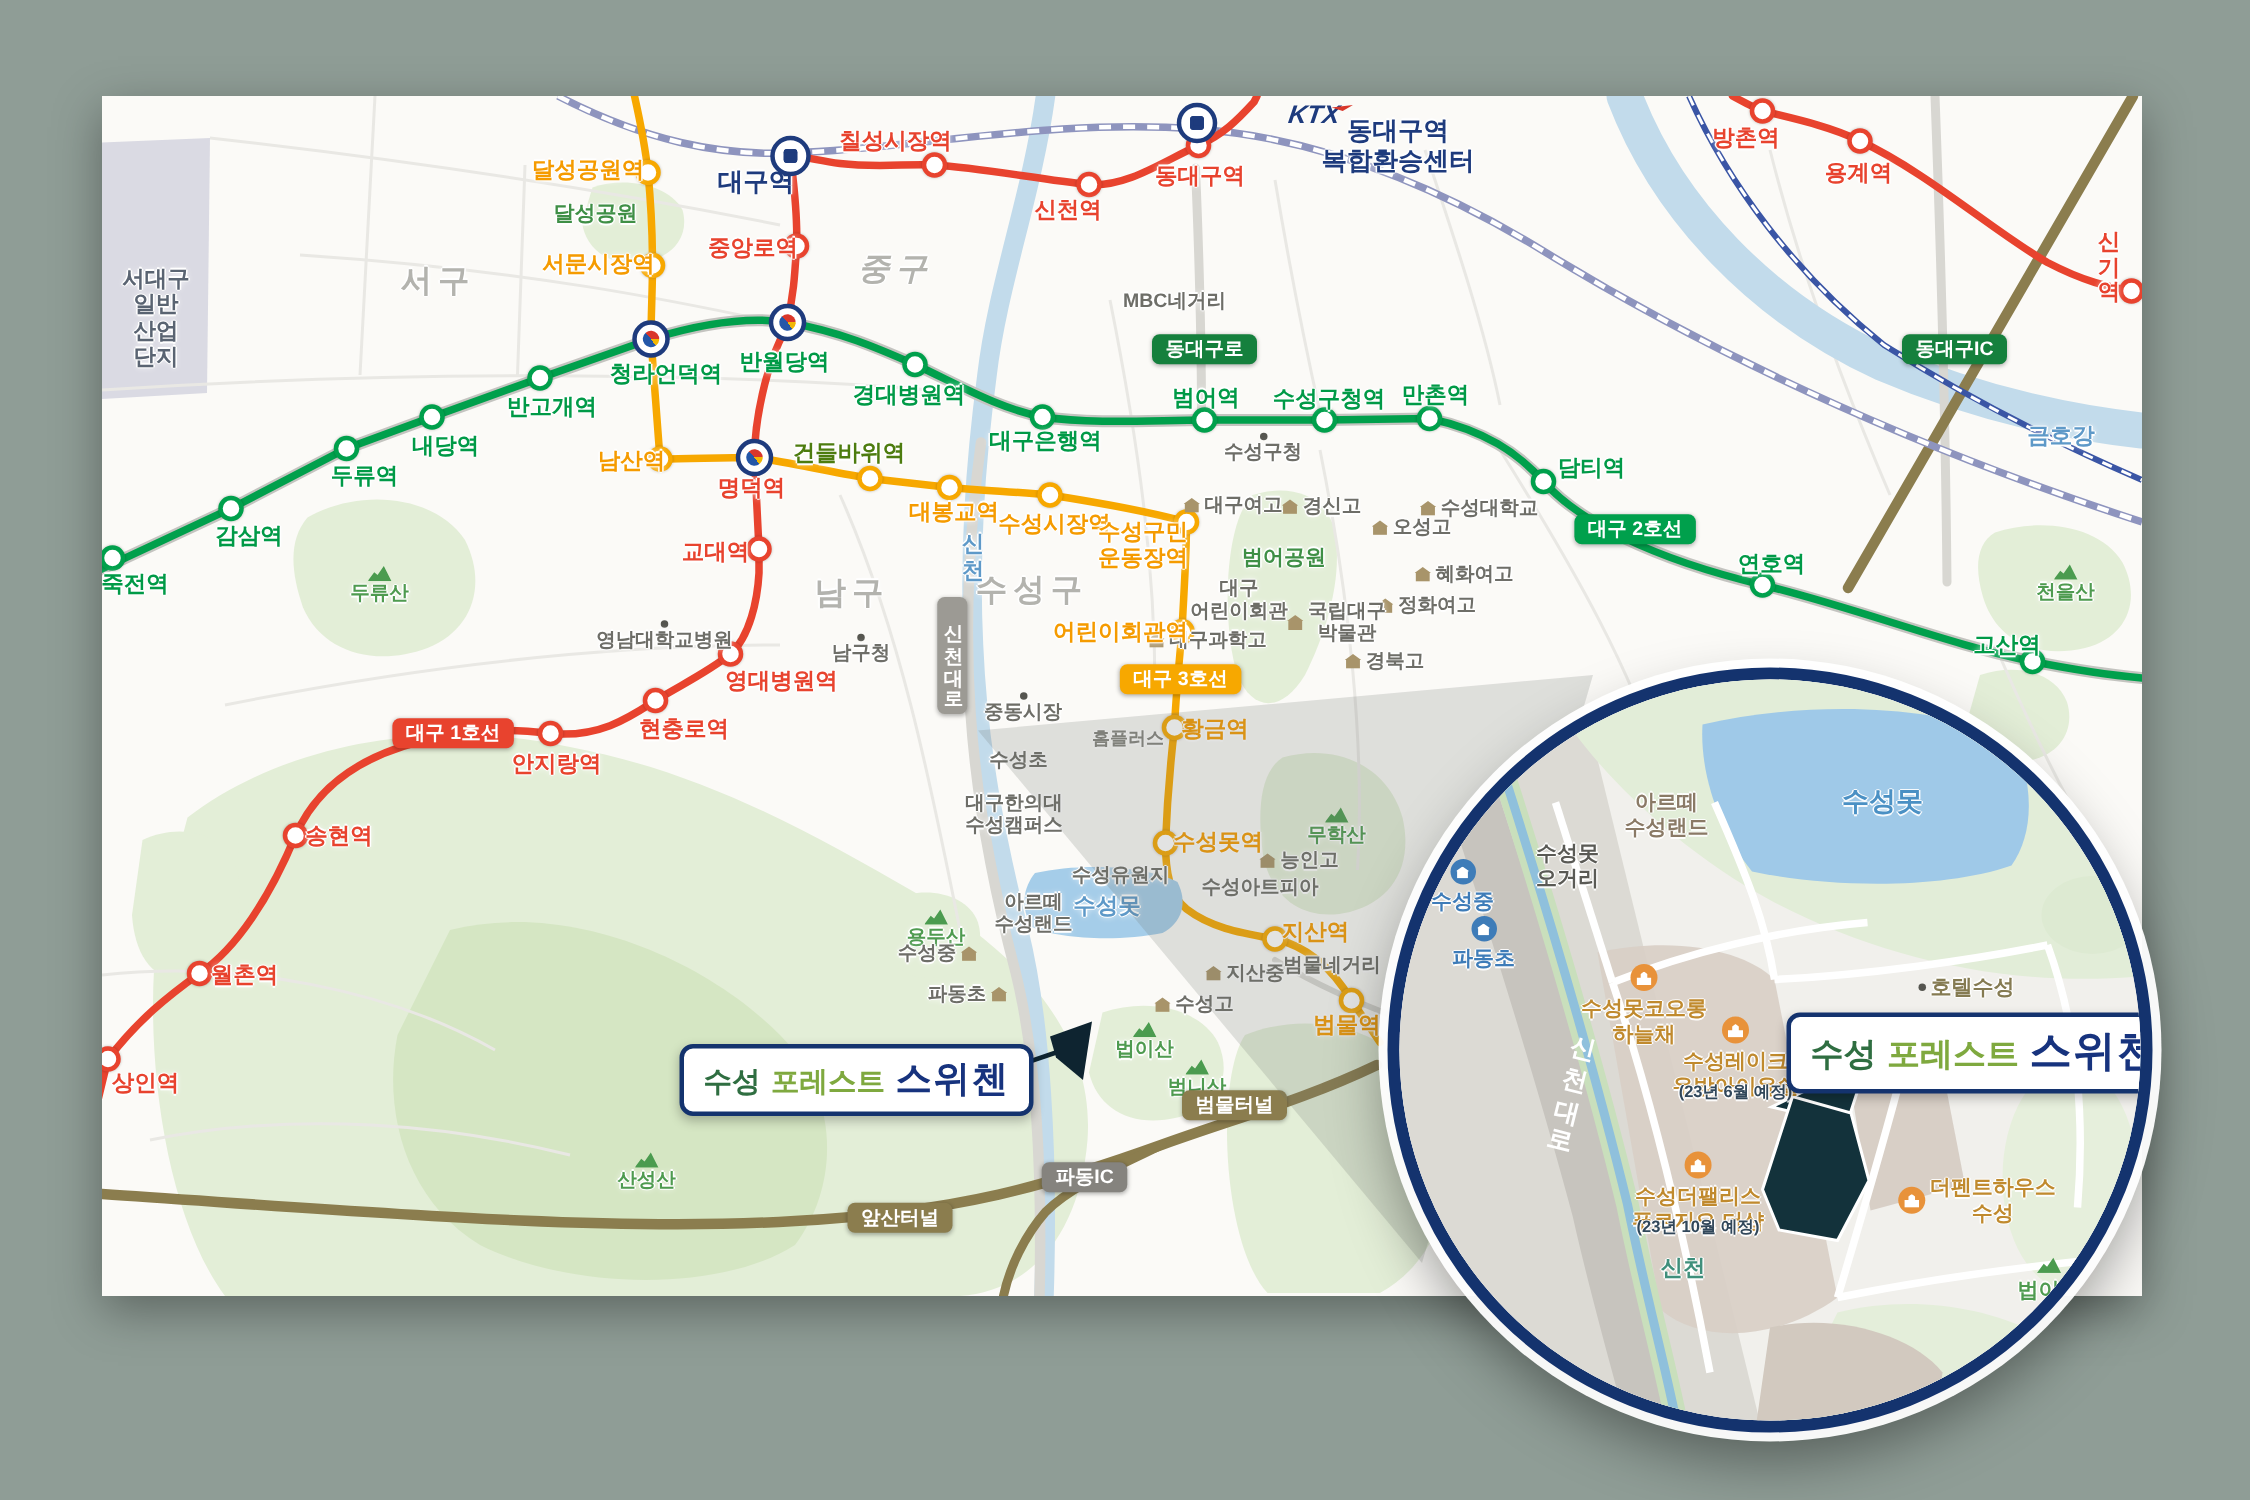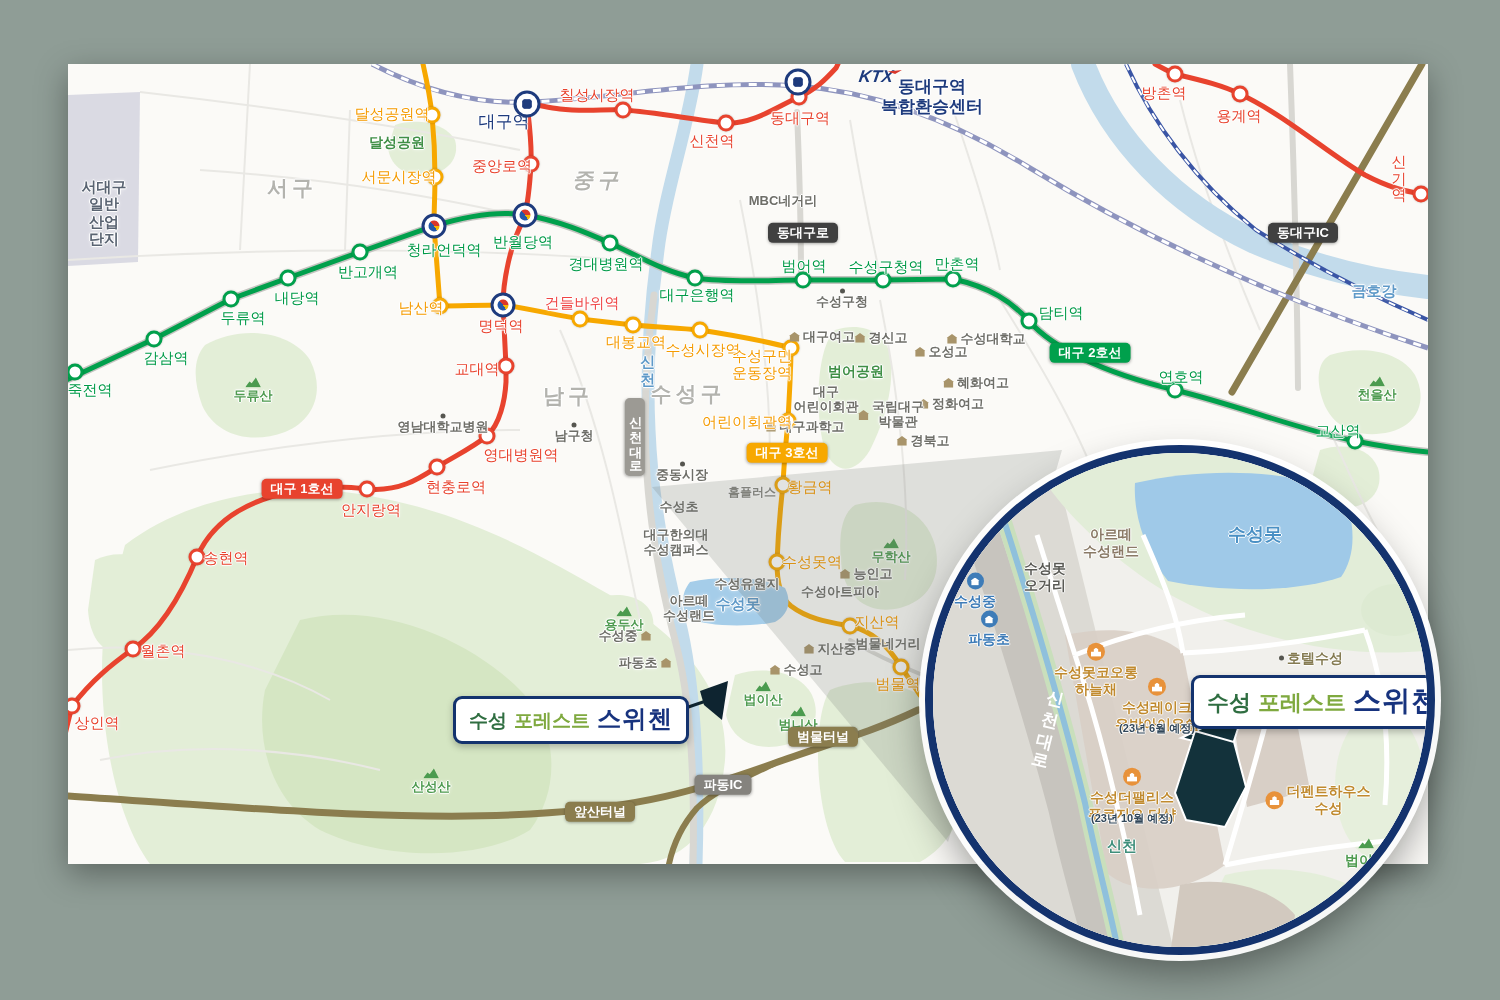--- a/index.html
+++ b/index.html
@@ -38,40 +38,40 @@
   .c-poi-sm{color:#85857F;font-weight:600;font-size:12px;text-align:right;}
   .c-green{color:#4F9B50;text-align:center;}
   .c-greenb{color:#3F8F46;font-size:14px;}
   .c-water{color:#5E99C8;font-size:15px;}
   .c-navy{color:#1E3B7D;}
   .c-big{font-size:17px;font-weight:800;}
   .vertical-text{writing-mode:vertical-rl;letter-spacing:3px;}
 
   .st-dot{position:absolute;width:11px;height:11px;border-radius:50%;background:#fff;border:3px solid #999;
     transform:translate(-50%,-50%);z-index:4;box-shadow:0 0 2px rgba(0,0,0,.25);}
-  .st-label{position:absolute;transform:translate(-50%,-50%);font-size:15px;font-weight:400;line-height:1.1;
-    white-space:pre-line;text-align:center;z-index:5;pointer-events:none;
+  .st-label{position:absolute;transform:translate(-50%,-50%);font-size:15px;font-weight:700;line-height:1.1;
+    white-space:pre-line;text-align:right;z-index:5;pointer-events:none;
     text-shadow:0 1px 0 #fff,0 -1px 0 #fff,1px 0 0 #fff,-1px 0 0 #fff,0 0 4px #fff;}
   .transfer-badge{position:absolute;width:19px;height:19px;border-radius:50%;background:#fff;border:3px solid #1E3B7D;
     transform:translate(-50%,-50%);z-index:6;display:flex;align-items:center;justify-content:center;}
   .transfer-badge::after{content:"";width:11px;height:11px;border-radius:50%;
     background:conic-gradient(#D9372B 0 130deg,#F2B705 130deg 185deg,#2457A8 185deg 360deg);transform:rotate(-40deg);}
   .train-badge{position:absolute;width:21px;height:21px;border-radius:50%;background:#fff;border:3px solid #1E3B7D;
     transform:translate(-50%,-50%);z-index:6;display:flex;align-items:center;justify-content:center;}
   .train-badge::after{content:"";width:9px;height:9px;background:#1E3B7D;border-radius:2px;
     box-shadow:inset 0 -3px 0 #1E3B7D, inset 0 2px 0 #1E3B7D, inset 2px 0 0 #1E3B7D, inset -2px 0 0 #1E3B7D, inset 0 0 0 9px #1E3B7D;}
   .ktx{position:absolute;z-index:7;font-style:italic;font-weight:900;font-size:17px;color:#1E3B7D;
     transform:translate(-50%,-50%) skewX(-8deg);text-shadow:0 0 3px #fff;}
   .ktx::after{content:"";position:absolute;right:-8px;top:3px;width:14px;height:4px;background:#D9372B;
     clip-path:polygon(0 40%,100% 0,55% 100%);}
 
   .badge{position:absolute;transform:translate(-50%,-50%);color:#fff;font-weight:700;font-size:13px;
     padding:3px 9px;border-radius:5px;white-space:nowrap;z-index:6;box-shadow:0 1px 3px rgba(0,0,0,.3);line-height:1.1;}
   .badge.line1{background:var(--line1);} .badge.line2{background:var(--line2);} .badge.line3{background:var(--line3);}
-  .badge.road-gray{background:#404040;} .badge.road-gray2{background:#85837E;} .badge.road-olive{background:#8B7D4E;}
+  .badge.road-gray{background:#15803d;} .badge.road-gray2{background:#85837E;} .badge.road-olive{background:#8B7D4E;}
   .badge.vertical{writing-mode:vertical-rl;letter-spacing:2px;padding:9px 3px;background:#9C9A94;}
 
   .icon-school{display:inline-block;width:11px;height:10px;background:#A8946A;flex:none;
     clip-path:polygon(50% 0,100% 40%,92% 40%,92% 100%,8% 100%,8% 40%,0 40%);}
   .icon-mountain{display:inline-block;width:16px;height:11px;background:#4B9B4F;flex:none;
     clip-path:polygon(0 100%,28% 45%,42% 62%,68% 8%,100% 100%);}
   .icon-dot{display:inline-block;width:5px;height:5px;border-radius:50%;background:#55554F;flex:none;}
   .icon-apt{display:inline-block;position:relative;width:18px;height:18px;border-radius:50%;background:#E8923A;flex:none;}
   .icon-apt::after{content:"";position:absolute;left:4px;right:4px;top:5px;bottom:4px;background:#fff;
     clip-path:polygon(0 100%,0 45%,28% 45%,28% 18%,50% 0,72% 18%,72% 45%,100% 45%,100% 100%);}
@@ -297,21 +297,21 @@
         <div class="st-label" style="color: rgb(0, 154, 71); left: 1113px; top: 313px;">연호역</div>
         <div class="st-dot" style="border-color: rgb(0, 160, 76); left: 1287px; top: 377px;"></div>
         <div class="st-label" style="color: rgb(0, 154, 71); left: 1270px; top: 367px;">고산역</div>
         <div class="st-dot" style="border-color: rgb(247, 168, 0); left: 364px; top: 51px;"></div>
         <div class="st-label" style="color: rgb(245, 155, 0); left: 324px; top: 50px;">달성공원역</div>
         <div class="st-dot" style="border-color: rgb(247, 168, 0); left: 367px; top: 113px;"></div>
         <div class="st-label" style="color: rgb(245, 155, 0); left: 331px; top: 113px;">서문시장역</div>
         <div class="st-dot" style="border-color: rgb(247, 168, 0); left: 372px; top: 242px;"></div>
         <div class="st-label" style="color: rgb(245, 155, 0); left: 353px; top: 244px;">남산역</div>
         <div class="st-dot" style="border-color: rgb(247, 168, 0); left: 512px; top: 255px;"></div>
-        <div class="st-label" style="color: #ef4444; left: 514px; top: 239px;">건들바위역</div>
+        <div class="st-label" style="color: #4d7c0f; left: 498px; top: 239px;">건들바위역</div>
         <div class="st-dot" style="border-color: rgb(247, 168, 0); left: 565px; top: 261px;"></div>
         <div class="st-label" style="color: rgb(245, 155, 0); left: 568px; top: 278px;">대봉교역</div>
         <div class="st-dot" style="border-color: rgb(247, 168, 0); left: 632px; top: 266px;"></div>
         <div class="st-label" style="color: rgb(245, 155, 0); left: 635px; top: 286px;">수성시장역</div>
         <div class="st-dot" style="border-color: rgb(247, 168, 0); left: 723px; top: 284px;"></div>
         <div class="st-label" style="color: rgb(245, 155, 0); left: 694px; top: 300px;">수성구민
 운동장역</div>
         <div class="st-dot" style="border-color: rgb(247, 168, 0); left: 720px; top: 357px;"></div>
         <div class="st-label" style="color: rgb(245, 155, 0); left: 679px; top: 358px;">어린이회관역</div>
         <div class="st-dot" style="border-color: rgb(247, 168, 0); left: 715px; top: 421px;"></div>

